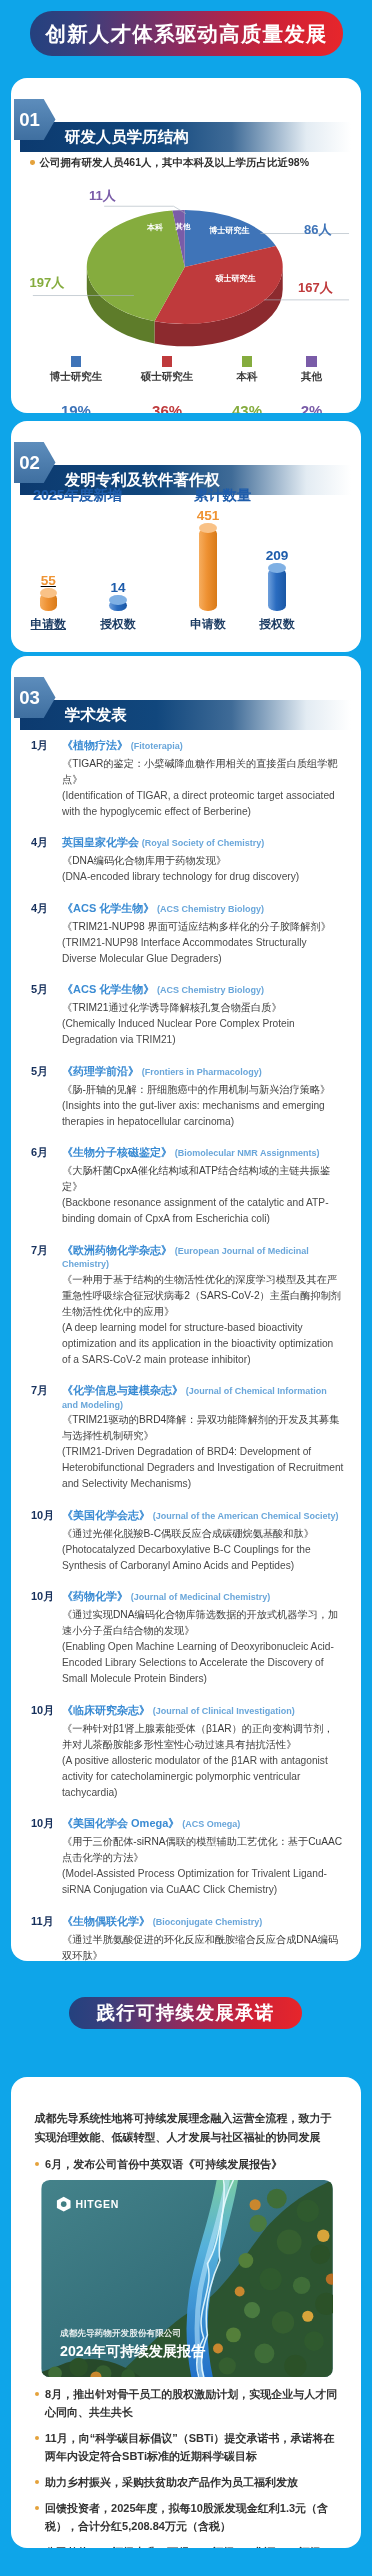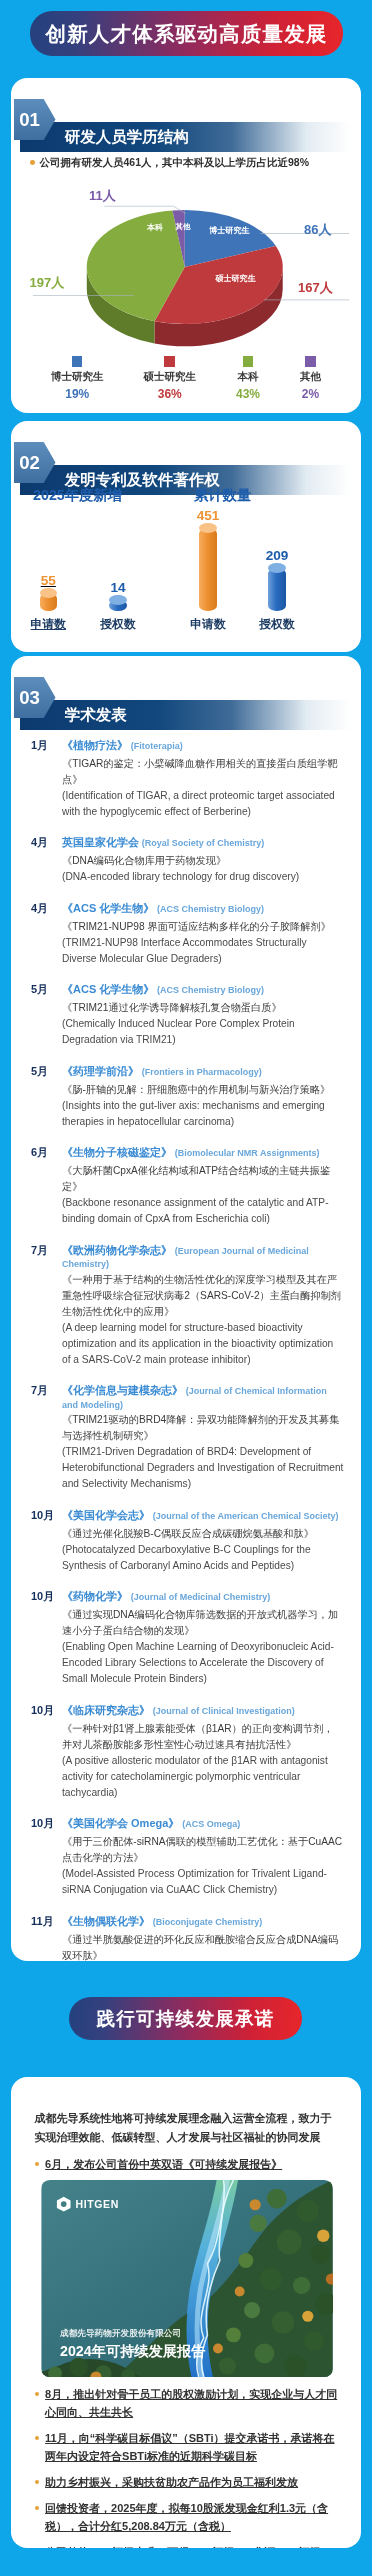--- a/index.html
+++ b/index.html
@@ -4,21 +4,21 @@
 <style>
   html,body{margin:0;padding:0;background:#cbe5f4;}
   *{box-sizing:border-box;}
   .page{position:relative;width:372px;height:2576px;margin:0 auto;background:#0ea5e9;
         overflow:hidden;font-family:"Liberation Sans","DejaVu Sans",sans-serif;}
   
   .banner{position:absolute;color:#fff;font-weight:bold;text-align:center;
           background:linear-gradient(93deg,#24417e 0%,#35407e 15%,#8d2b5f 48%,#cf2136 78%,#e7262b 100%);
           display:flex;align-items:center;justify-content:center;letter-spacing:1.2px;}
   .banner1{left:30px;top:11px;width:313px;height:45px;border-radius:22px;font-size:20.5px;}
-  .banner2{left:69px;top:1997px;width:233px;height:43px;border-radius:22px;font-size:18.6px;}
+  .banner2{left:69px;top:1997px;width:233px;height:32px;border-radius:22px;font-size:18.6px;}
   
   .card{position:absolute;left:11px;width:350px;background:#fff;border-radius:16px;overflow:hidden;}
   .card1{top:78px;height:335px;}
   .card2{top:421px;height:231px;}
   .card3{top:656px;height:1305px;}
   .card4{top:2077px;height:471px;padding:32px 21px 0 23.6px;}
   
   .sec{position:relative;height:41px;margin-top:21px;}
   .sec .strip{position:absolute;left:8.7px;right:0;top:23px;height:30px;color:#fff;
       font-size:15.5px;font-weight:bold;line-height:30px;padding-left:45px;white-space:nowrap;
@@ -32,21 +32,21 @@
   .bullet-row::before{content:'';position:absolute;left:-9.3px;top:4.3px;width:4.3px;height:4.3px;border-radius:50%;background:#e4a23c;}
   .pie-wrap{position:relative;height:186px;margin-top:3.7px;}
   .pie-wrap svg{position:absolute;left:0;top:0;}
   .callout{position:absolute;font-size:13px;font-weight:bold;}
   .co-phd{left:293px;top:47px;}  .co-ms{left:287px;top:105px;}
   .co-bs{left:18.6px;top:100px;}   .co-other{left:78px;top:13.6px;}
   .legend{position:absolute;left:0;right:0;top:278px;display:flex;justify-content:space-evenly;}
   .lg{text-align:center;}
   .lg-sq{width:10.5px;height:10.5px;margin:0 auto 3.7px;}
   .lg-label{font-size:10.5px;font-weight:bold;color:#3a3a3a;}
-  .lg-pct{font-size:12px;font-weight:bold;margin-top:3px;}
+  .lg-pct{font-size:15px;font-weight:bold;margin-top:18px;}
   
   .gt{position:absolute;top:65px;font-size:14.3px;font-weight:bold;color:#1d5cab;text-align:left;}
   .gt1{left:22px;width:143px;} .gt2{left:183px;width:124px;}
   .bar{position:absolute;bottom:41px;width:56px;height:149px;display:flex;flex-direction:column;
        justify-content:flex-end;align-items:center;}
   .bar .val{font-size:13.6px;font-weight:bold;margin-bottom:5px;}
   .cyl{position:relative;width:17.4px;border-radius:8.7px/5.6px;}
   .cyl .cap{position:absolute;top:0;left:0;width:17.4px;height:10px;border-radius:50%;transform:translateY(-50%);}
   .cyl.o{background:linear-gradient(90deg,#f6ad5e,#ee9132 45%,#d87a18);} .cyl.o .cap{background:#f9c287;}
   .cyl.b{background:linear-gradient(90deg,#6fa0dc,#2a6cc0 45%,#1a57a5);} .cyl.b .cap{background:#7fb0e4;}
@@ -56,21 +56,21 @@
   .pubs{padding:18.6px 17.4px 0 20px;}
   .pub{display:flex;margin-bottom:14.3px;}
   .pmonth{width:31px;flex:none;font-weight:bold;color:#16305c;font-size:11px;line-height:16.7px;}
   .pbody{flex:1;}
   .jcn{color:#3a8bd3;font-weight:bold;font-size:11px;line-height:16.7px;}
   .jen{color:#69a6da;font-size:9px;font-weight:bold;}
   .tcn{color:#3b3b3b;font-size:10.2px;line-height:16px;margin-top:2.5px;}
   .ten{color:#4a4a4a;font-size:10.2px;line-height:16px;}
   
   .intro{font-size:11px;line-height:19px;color:#333;font-weight:600;}
-  .sb{position:relative;padding-left:10.5px;margin-top:8px;font-size:11px;line-height:18px;color:#333;font-weight:600;text-decoration:underline;}
+  .sb{position:relative;padding-left:10.5px;margin-top:8px;font-size:11px;line-height:18px;color:#333;font-weight:600;}
   .sb::before{content:'';position:absolute;left:0.6px;top:6.8px;width:4.3px;height:4.3px;border-radius:50%;background:#e4a23c;}
   .photo{position:relative;width:292px;height:197px;margin:7.4px 0 2.5px 6.2px;border-radius:8.7px;overflow:hidden;}
 </style>
 </head>
 <body>
 
 <div class="page">
 
   <div class="banner banner1">创新人才体系驱动高质量发展</div>
 

